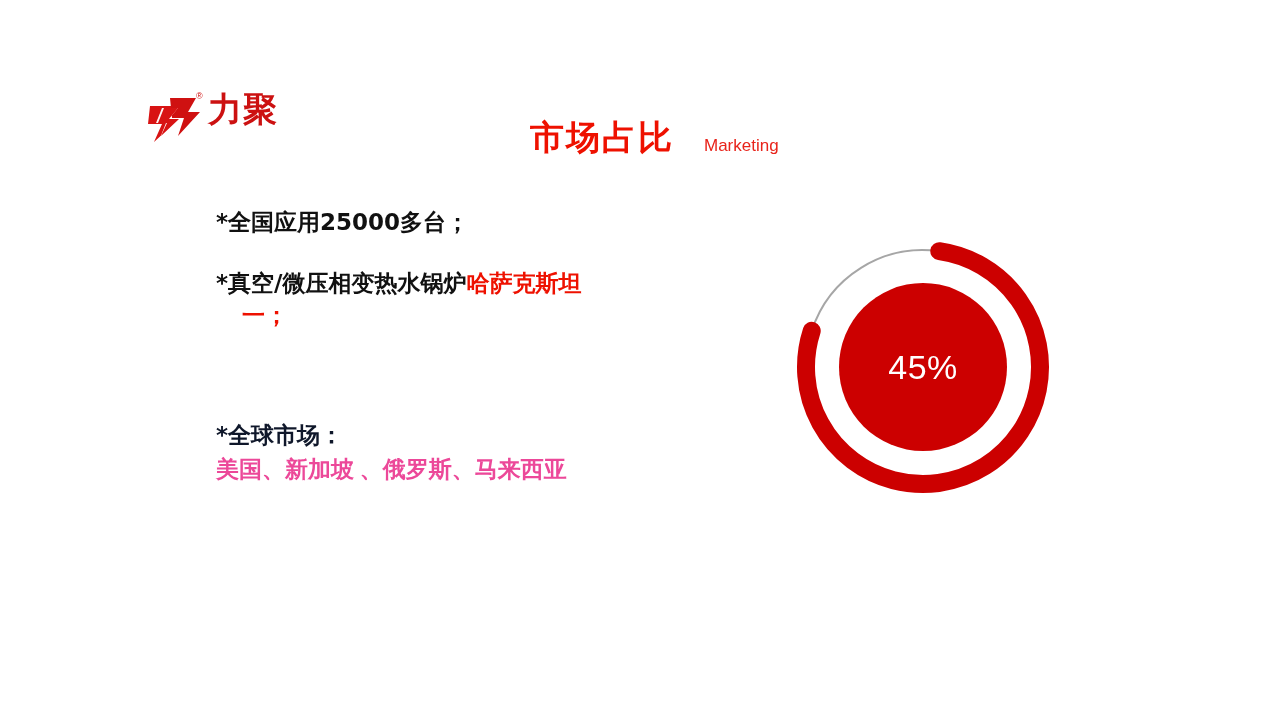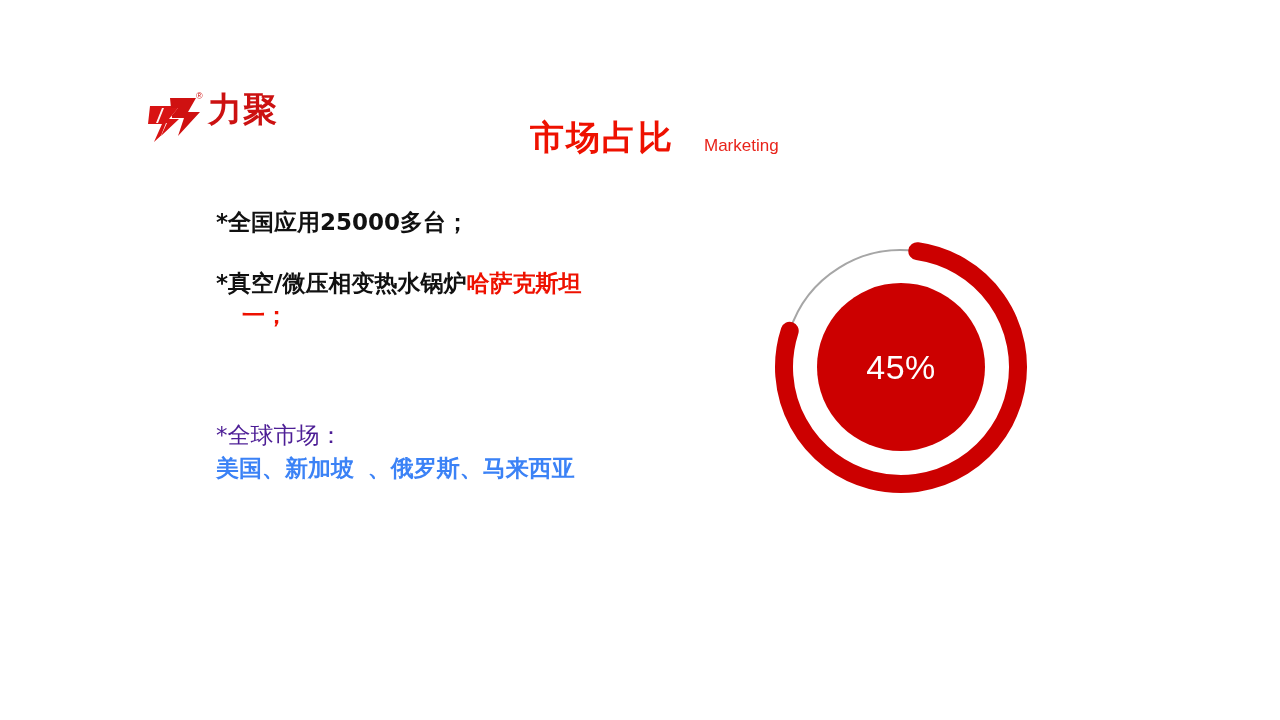--- a/index.html
+++ b/index.html
@@ -109,37 +109,37 @@
   }
 
   .bullets-bottom {
     position: absolute;
     left: 216px;
     top: 418px;
     width: 560px;
   }
   .market-head {
     font-size: 23px;
-    font-weight: normal;
-    color: #4c1d95;
+    font-weight: bold;
+    color: #0f172a;
     line-height: 1.5;
     font-family: "DejaVu Sans", "Liberation Sans", sans-serif;
   }
   .market-line {
     font-size: 23px;
     font-weight: bold;
-    color: #3b82f6;
+    color: #ec4899;
     line-height: 1.5;
-    font-family: Liberation Mono, monospace;
+    font-family: Liberation Serif, serif;
   }
 
   
   .donut-wrap {
     position: absolute;
-    left: 766px;
+    left: 788px;
     top: 232px;
     width: 270px;
     height: 270px;
   }
   .donut-wrap svg { display: block; }
   .donut-label {
     position: absolute;
     left: 0;
     top: 0;
     width: 270px;

